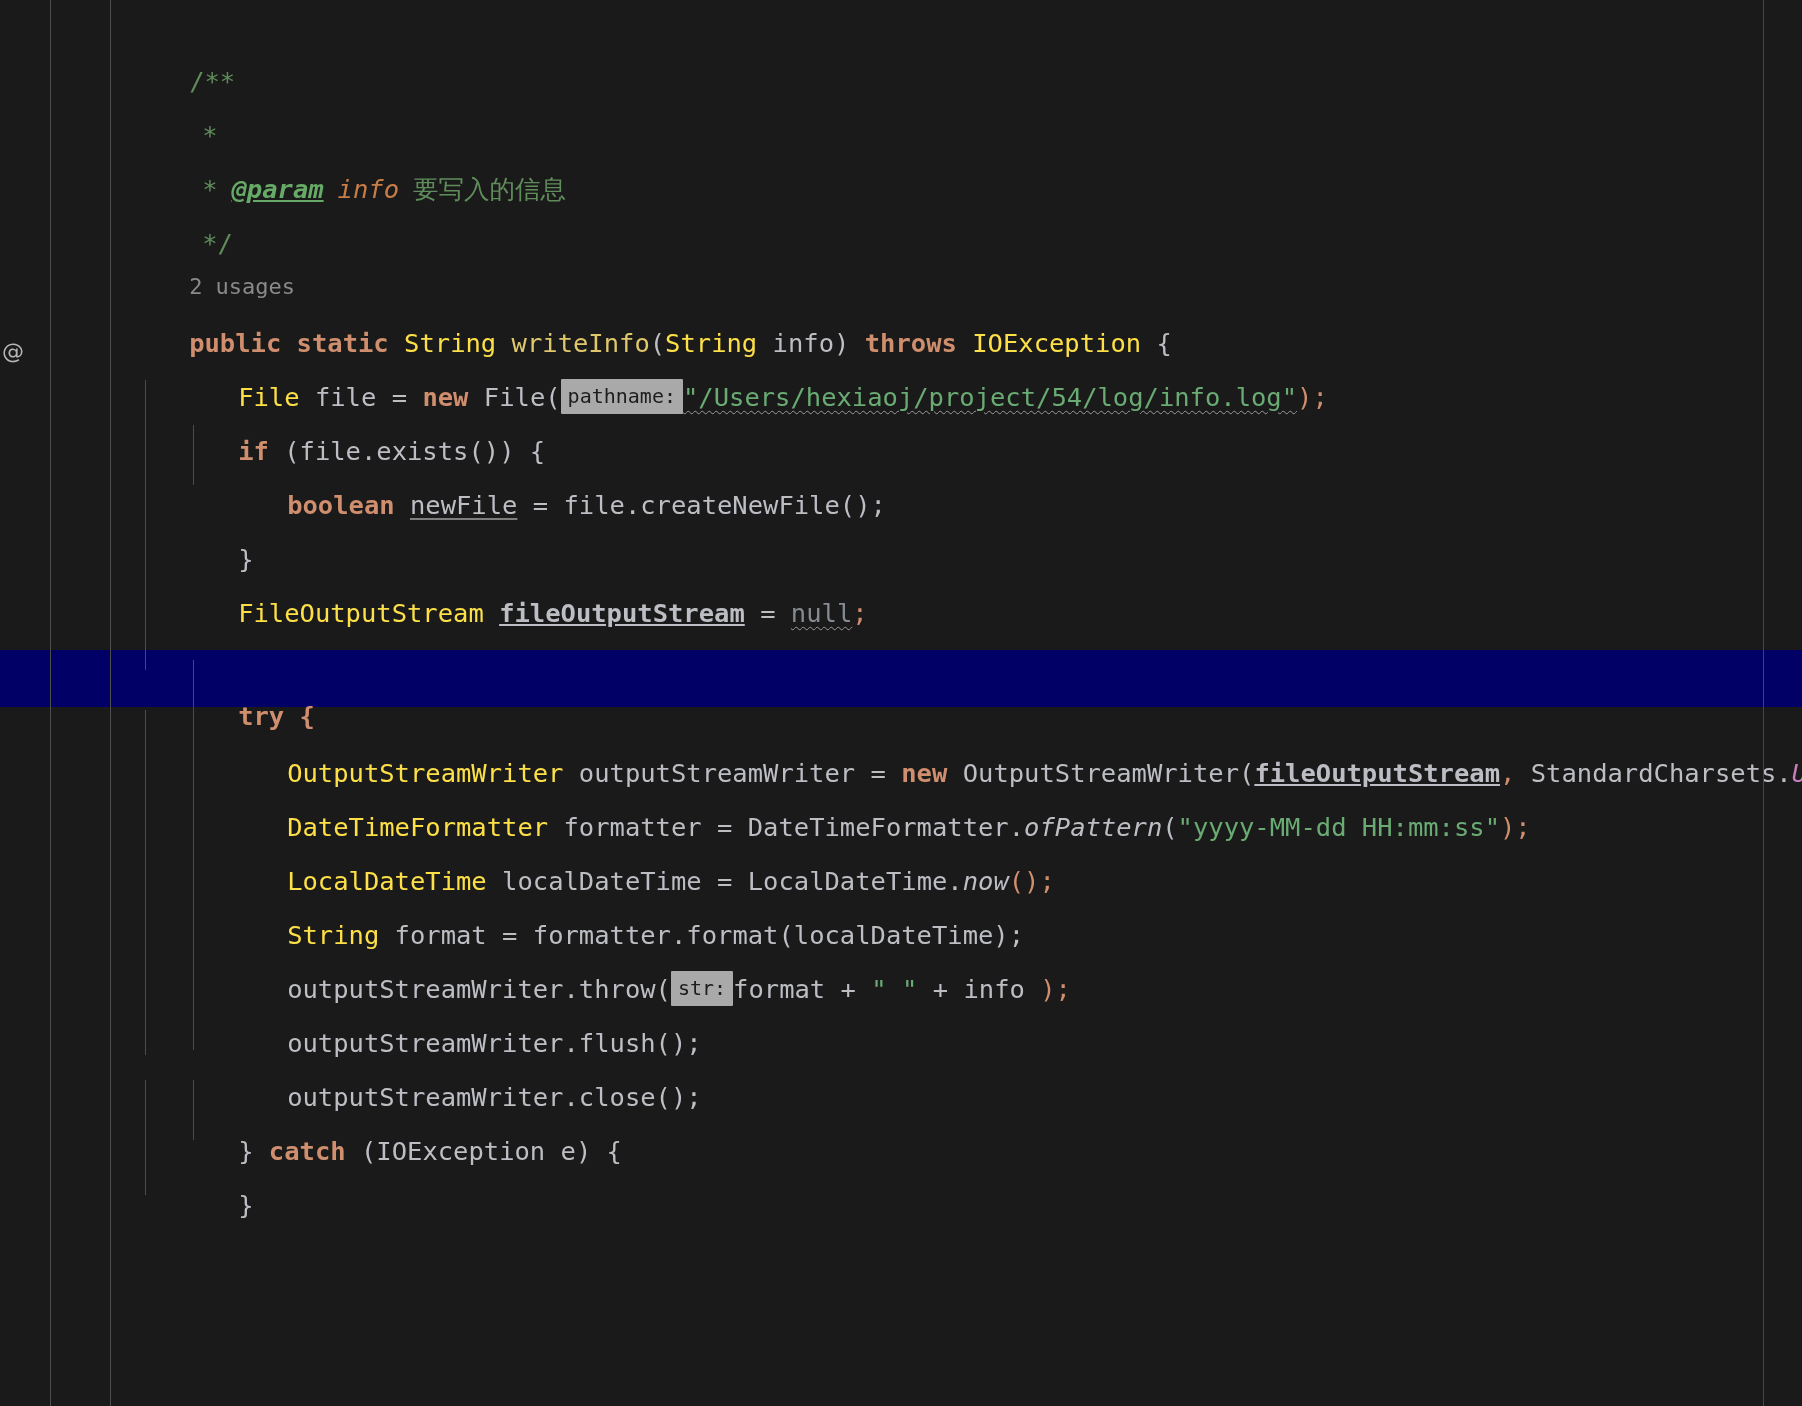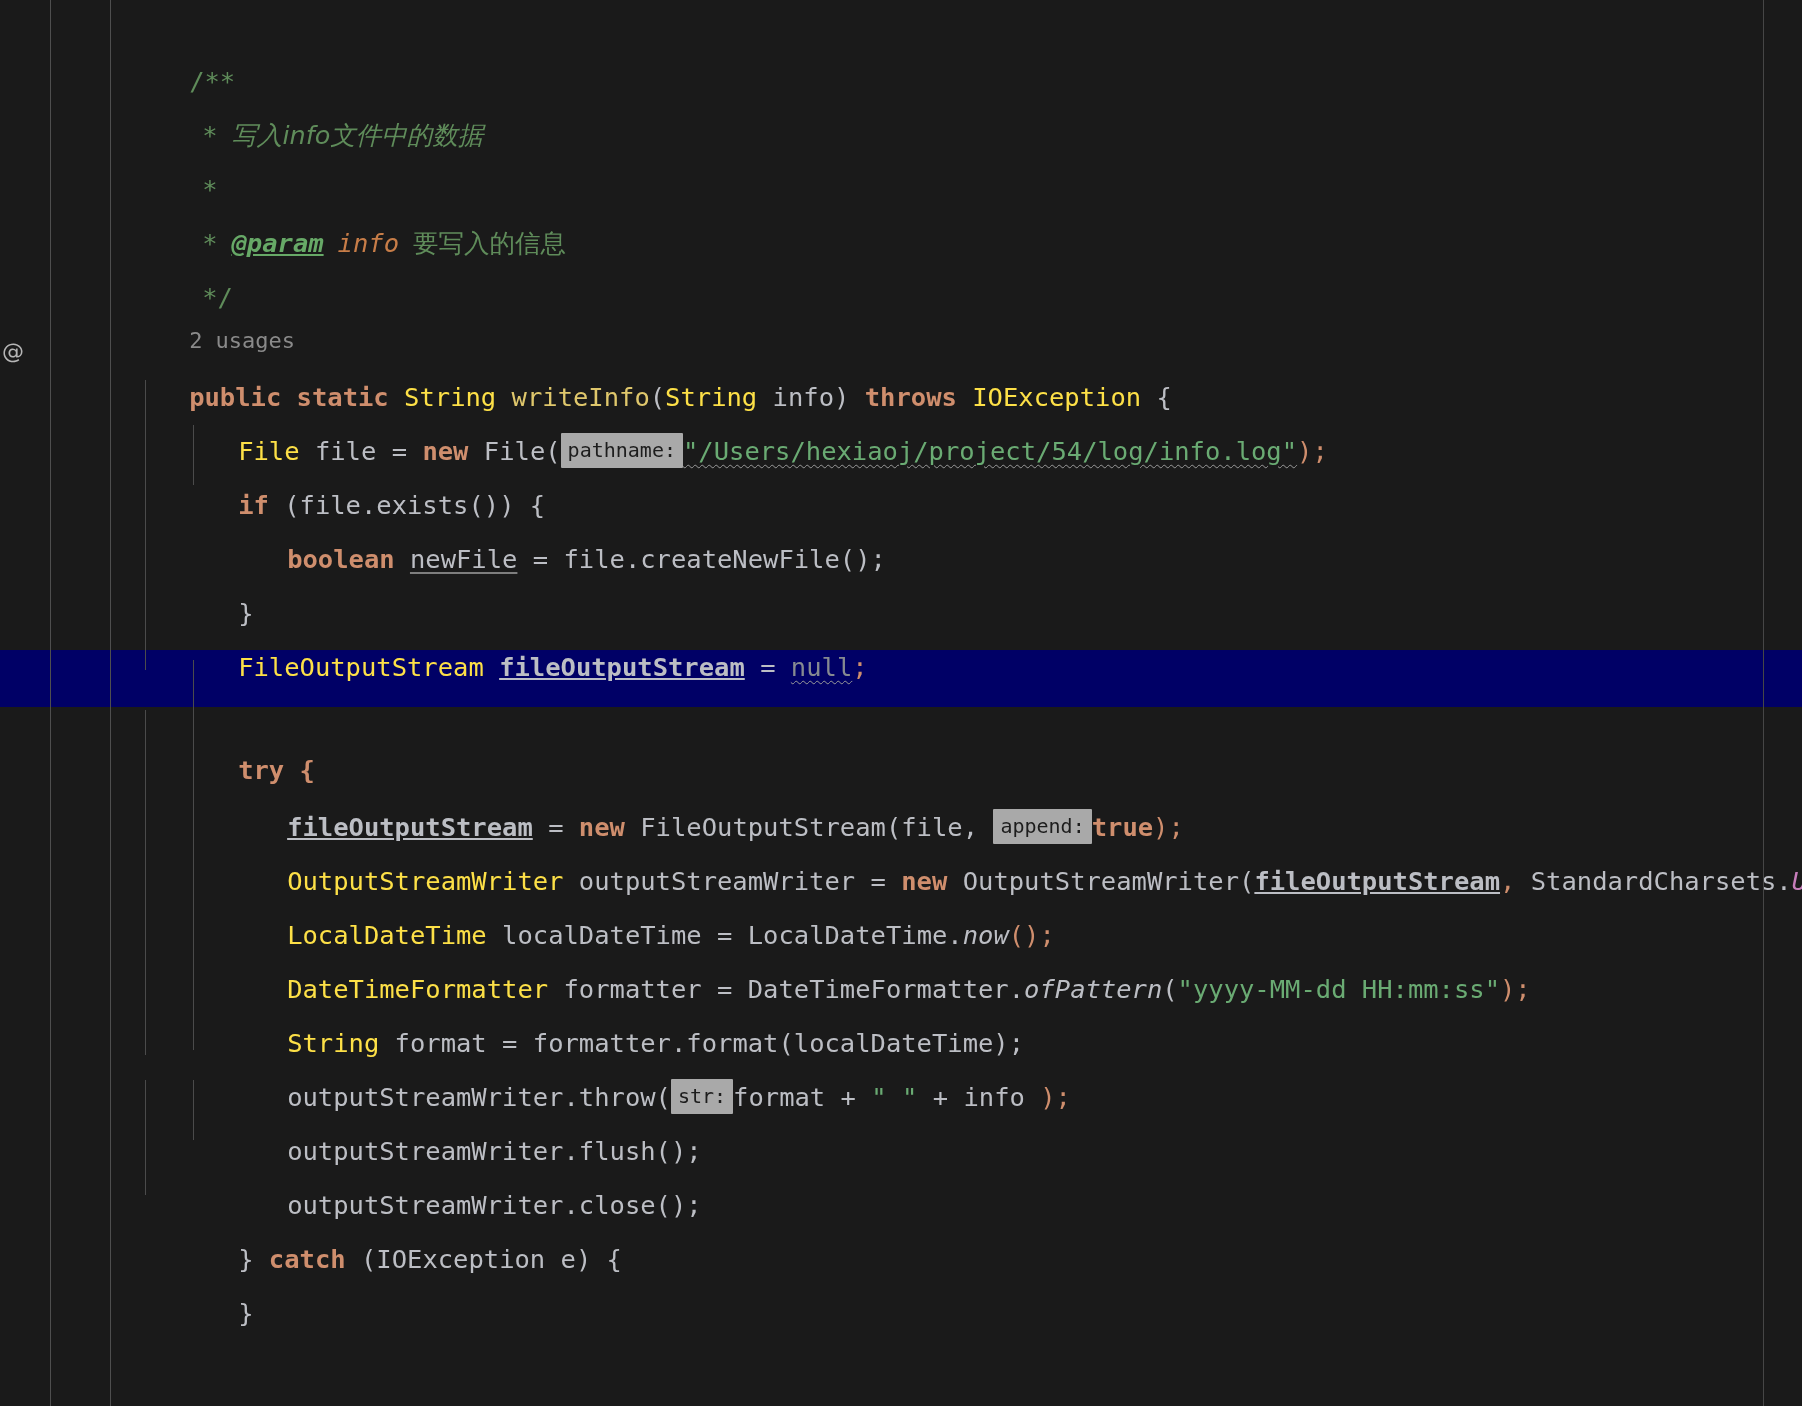--- a/index.html
+++ b/index.html
@@ -151,23 +151,20 @@
   <div class="indent-guide" style="left:193px; top:660px; height:390px;"></div>
   <div class="indent-guide" style="left:145px; top:1080px; height:115px;"></div>
   <div class="indent-guide" style="left:193px; top:1080px; height:60px;"></div>
 
   <div class="code-layer">
 
     <div class="line" style="height:54px;line-height:54px;">
       <span class="pad" style="width:97px"></span><span class="cmt">/**</span>
     </div>
 
-    <div class="line">
-      <span class="pad" style="width:110px"></span><span class="cmt">*</span><span class="pad" style="width:14px"></span><span class="cmt" style="font-family:'DejaVu Sans',sans-serif;font-style:italic;">写入info文件中的数据</span>
-    </div>
 
     <div class="line">
       <span class="pad" style="width:110px"></span><span class="cmt">*</span>
     </div>
 
     <div class="line">
       <span class="pad" style="width:110px"></span><span class="cmt">*</span><span class="pad" style="width:14px"></span><span class="cmt-tag">@param</span><span class="pad" style="width:14px"></span><span class="cmt-par">info</span><span class="pad" style="width:14px"></span><span class="cmt" style="font-family:'DejaVu Sans',sans-serif;">要写入的信息</span>
     </div>
 
     <div class="line">
@@ -201,34 +198,31 @@
     <div class="line">
       <span class="pad" style="width:146px"></span><span class="type">FileOutputStream</span><span> </span><span class="bold-u" style="font-weight:bold">fileOutputStream</span><span> </span><span class="plain">=</span><span> </span><span class="gray wavy">null</span><span class="semi">;</span>
     </div>
 
     <div class="line" style="height:57px;line-height:57px;background:transparent;"></div>
 
     <div class="line" style="height:49px;line-height:49px;">
       <span class="pad" style="width:146px"></span><span class="kw">try {</span>
     </div>
 
-    <div class="line">
-      <span class="pad" style="width:195px"></span><span class="bold-u" style="font-weight:bold">fileOutputStream</span><span> </span><span class="plain">=</span><span> </span><span class="kw">new</span><span> </span><span class="plain">FileOutputStream(file,</span><span> </span><span class="hint">append:</span><span class="kw">true</span><span class="semi">);</span>
-    </div>
 
     <div class="line">
       <span class="pad" style="width:195px"></span><span class="type">OutputStreamWriter</span><span> </span><span class="plain">outputStreamWriter</span><span> </span><span class="plain">=</span><span> </span><span class="kw">new</span><span> </span><span class="plain">OutputStreamWriter(</span><span class="bold-u" style="font-weight:bold">fileOutputStream</span><span class="semi">,</span><span> </span><span class="plain">StandardCharsets.</span><span class="const">UTF_8</span>
     </div>
 
     <div class="line">
+      <span class="pad" style="width:195px"></span><span class="type">DateTimeFormatter</span><span> </span><span class="plain">formatter</span><span> </span><span class="plain">=</span><span> </span><span class="plain">DateTimeFormatter.</span><span class="plain static-it">ofPattern</span><span class="plain">(</span><span class="str">"yyyy-MM-dd HH:mm:ss"</span><span class="semi">);</span>
+    </div>
+
+    <div class="line">
       <span class="pad" style="width:195px"></span><span class="type">LocalDateTime</span><span> </span><span class="plain">localDateTime</span><span> </span><span class="plain">=</span><span> </span><span class="plain">LocalDateTime.</span><span class="plain static-it">now</span><span class="semi">();</span>
-    </div>
-
-    <div class="line">
-      <span class="pad" style="width:195px"></span><span class="type">DateTimeFormatter</span><span> </span><span class="plain">formatter</span><span> </span><span class="plain">=</span><span> </span><span class="plain">DateTimeFormatter.</span><span class="plain static-it">ofPattern</span><span class="plain">(</span><span class="str">"yyyy-MM-dd HH:mm:ss"</span><span class="semi">);</span>
     </div>
 
     <div class="line">
       <span class="pad" style="width:195px"></span><span class="type">String</span><span> </span><span class="plain">format</span><span> </span><span class="plain">= formatter.format(localDateTime);</span>
     </div>
 
     <div class="line">
       <span class="pad" style="width:195px"></span><span class="plain">outputStreamWriter.throw(</span><span class="hint">str:</span><span class="plain">format</span><span> </span><span class="plain">+</span><span> </span><span class="str">" "</span><span> </span><span class="plain">+</span><span> </span><span class="plain">info</span><span> </span><span class="semi">);</span>
     </div>
 

